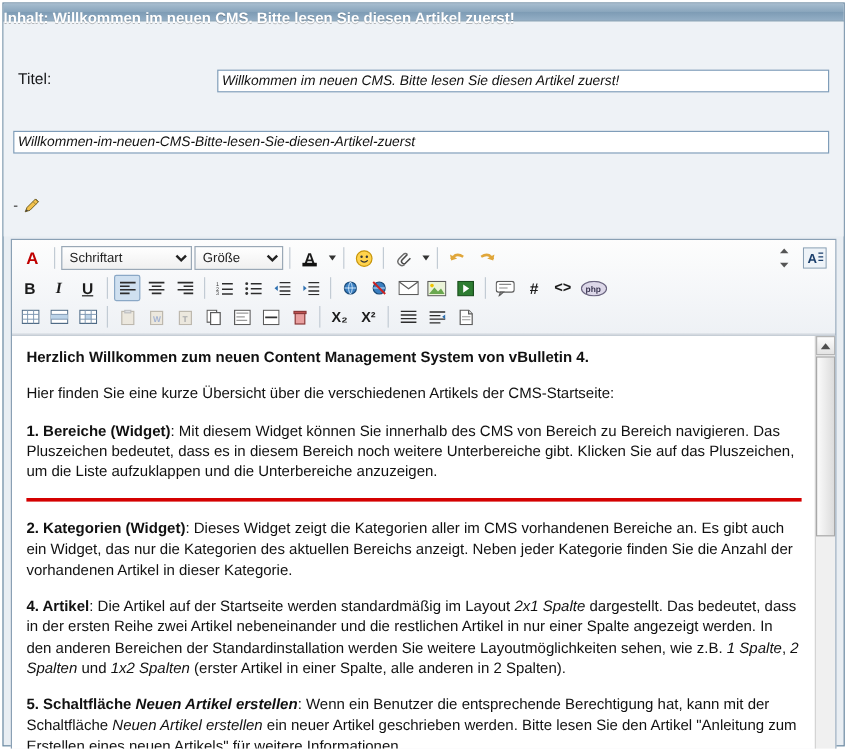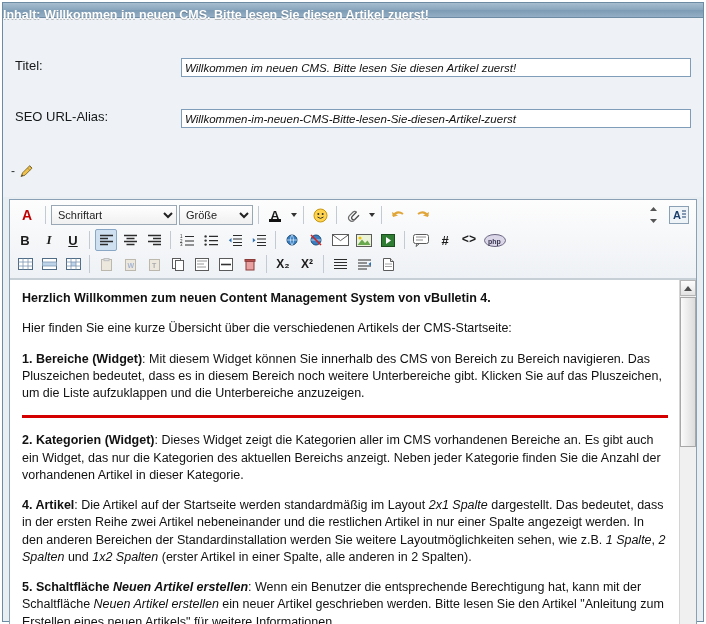--- a/index.html
+++ b/index.html
@@ -132,21 +132,21 @@
   .sel {
     height: 20px;
     box-sizing: border-box;
     border: 1px solid #9aa8b6;
     background: linear-gradient(to bottom,#ffffff,#f0f0f0);
     font-family: "Liberation Sans", sans-serif;
     font-size: 11px;
     color: #222;
     padding: 0 2px;
   }
-  .sel.font { width: 126px; }
+  .sel.font { width: 109px; }
   .sel.size { width: 74px; }
   .caret-down {
     width: 0; height: 0;
     border-left: 3px solid transparent;
     border-right: 3px solid transparent;
     border-top: 4px solid #333;
     display: inline-block;
     margin-left: 1px;
   }
   .underbar {
@@ -229,21 +229,20 @@
   <div class="panel">
 
     <div class="titlebar">Inhalt: Willkommen im neuen CMS. Bitte lesen Sie diesen Artikel zuerst!</div>
 
     <div class="fields">
       <div class="field-row">
         <div class="field-label">Titel:</div>
         <input class="field-input" type="text" value="Willkommen im neuen CMS. Bitte lesen Sie diesen Artikel zuerst!" style="">
       </div>
       <div class="field-row">
-        <div class="field-label">SEO URL-Alias:</div>
         <input class="field-input" type="text" value="Willkommen-im-neuen-CMS-Bitte-lesen-Sie-diesen-Artikel-zuerst" style="">
       </div>
       <div class="field-row">
         <div class="tag-row">
           <span class="tag-dash">-</span>
           <span class="pencil-icon">
             <svg width="17" height="17" viewBox="0 0 17 17">
               <path d="M3 13.5 L4.6 9.8 L11.6 2.8 L14 5.2 L7 12.2 Z" fill="#f2c14b" stroke="#6b5a1e" stroke-width="0.8"></path>
               <path d="M11.6 2.8 L14 5.2" stroke="#6b5a1e" stroke-width="0.8"></path>
               <path d="M3 13.5 L5.4 12.6 L4.2 11.4 Z" fill="#444"></path>

